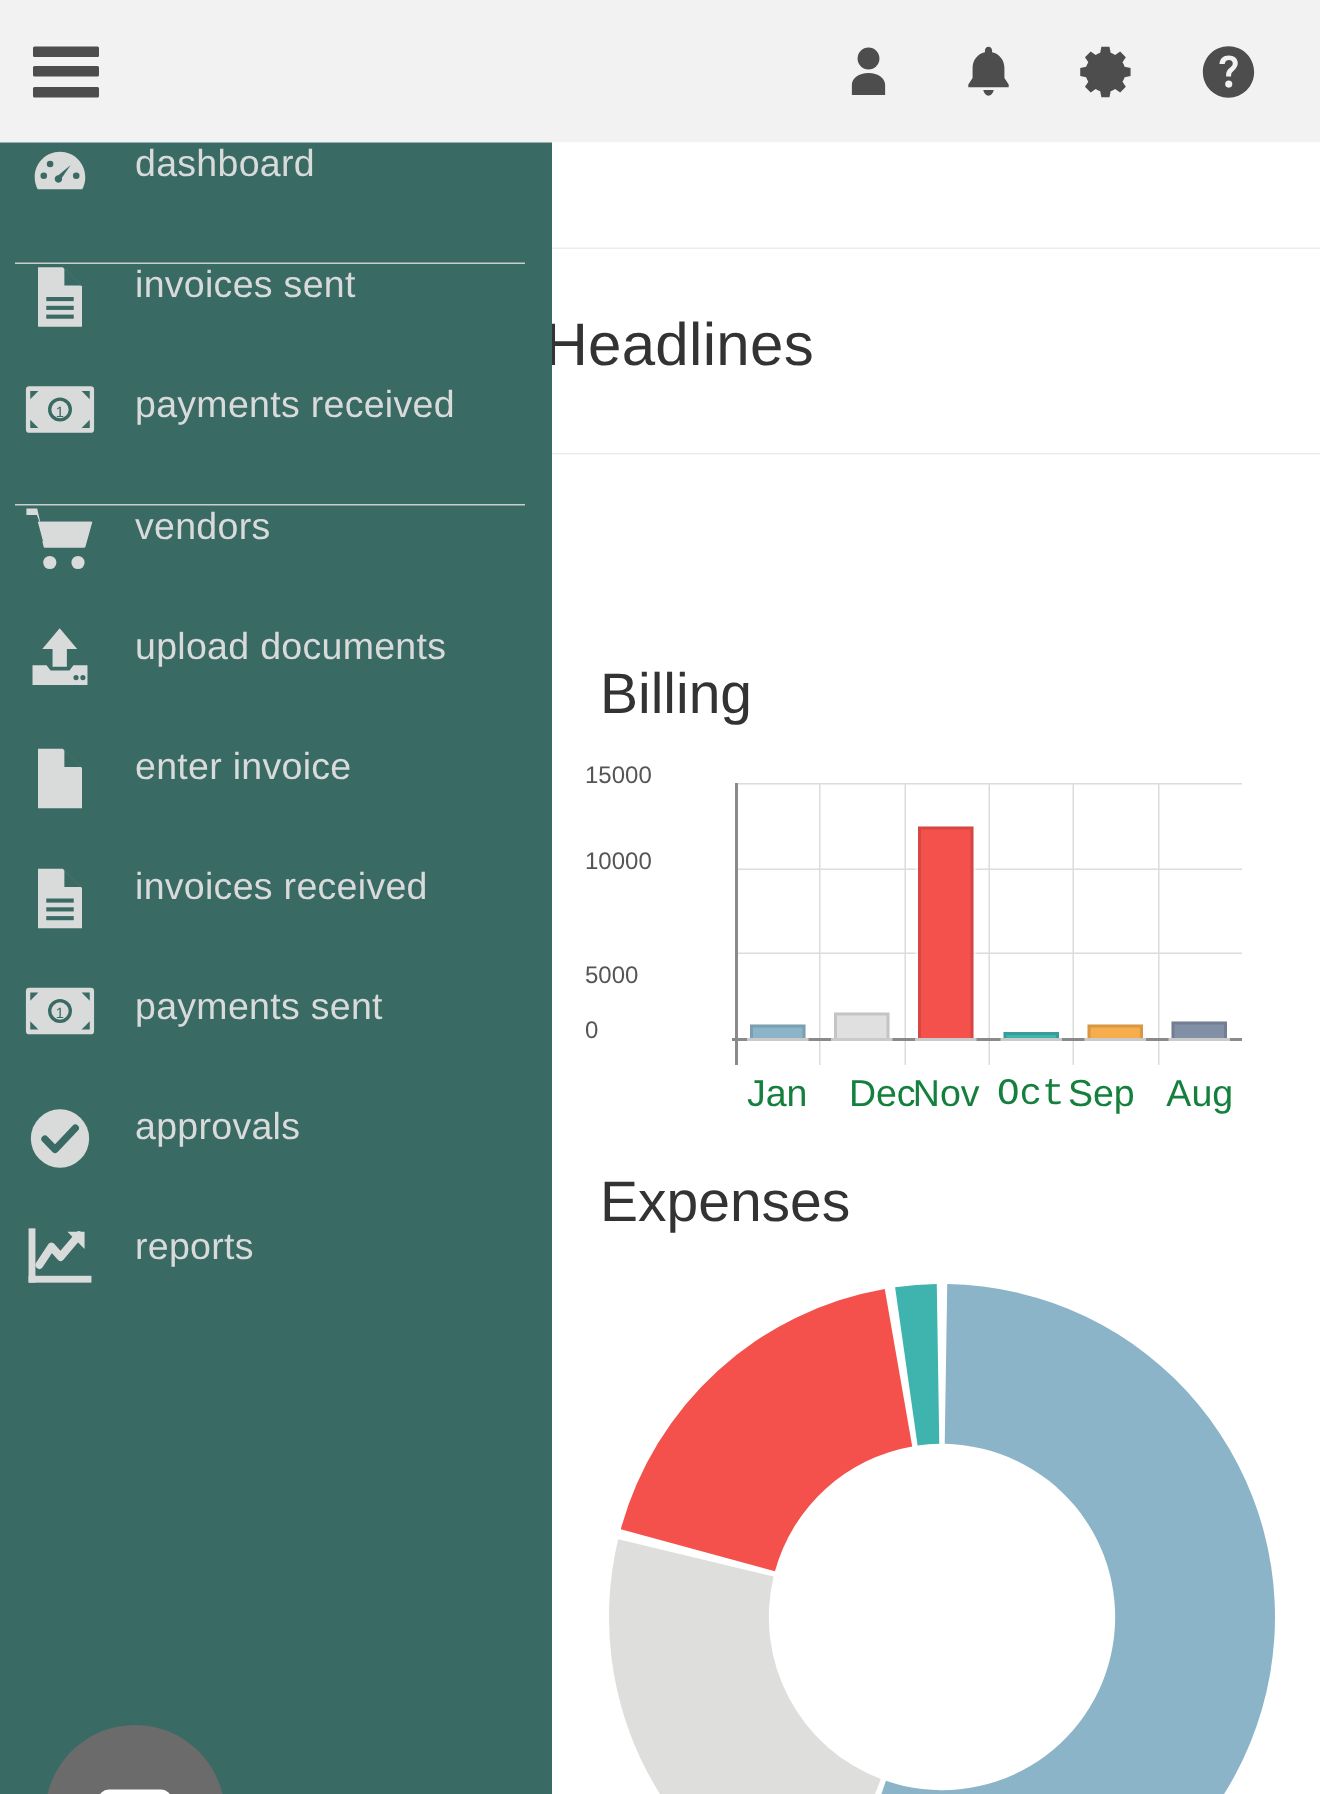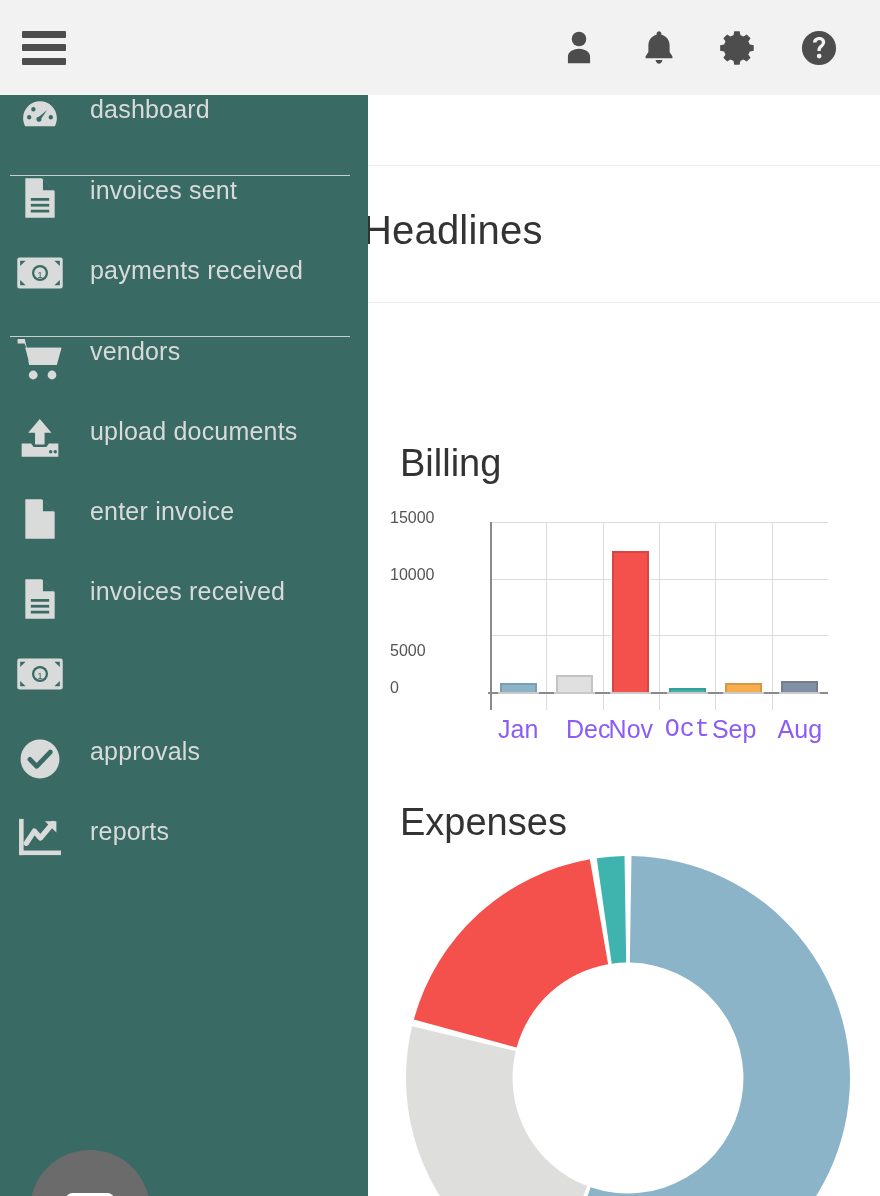--- a/index.html
+++ b/index.html
@@ -58,40 +58,40 @@
   .headline {
     position:absolute; left:368px; top:113px; width:512px;
     font-size:40px; color:#333; font-weight:400; letter-spacing:0.2px;
   }
   .headline span { position:relative; left:-98px; }
 
   .section-title {
     position:absolute; font-size:38px; color:#333; font-weight:400;
   }
   #billing-title { left:400px; top:347px;text-align:right; }
-  #expenses-title { left:400px; top:686px;margin-top:20px; }
+  #expenses-title { left:400px; top:686px; }
 
   
   .barchart { position:absolute; left:390px; top:410px; width:470px; height:235px; }
   .bc-ylabel {
     position:absolute; right:0; width:80px; text-align:left;
     font-size:16px; color:#555; transform:translateY(-13px);
   }
   .bc-plot { position:absolute; left:100px; top:17px; width:338px; height:170px; }
   .bc-gridline { position:absolute; left:0; width:338px; height:1px; background:#dcdcdc; }
   .bc-axis-v { position:absolute; left:0; top:0; width:2px; height:188px; background:#8a8a8a; }
   .bc-axis-h { position:absolute; left:-2px; top:170px; width:340px; height:2px; background:#8a8a8a; }
   .bc-colsep { position:absolute; top:0; width:1px; height:188px; background:#dcdcdc; }
   .bc-bar {
     position:absolute; bottom:0; border:2px solid rgba(0,0,0,0.12);
     border-bottom:none; box-shadow: 0 0 0 2px rgba(255,255,255,0.55);
   }
   .bc-xlabel {
     position:absolute; top:193px; text-align:center;
-    font-size:25px; color:#8b5cf6;
+    font-size:25px; color:#15803d;
   }
 
   
   .donut { position:absolute; left:406px; top:761px; width:444px; height:444px; }
   .donut svg { display:block; }
 </style>
 </head>
 <body>
 
 <div id="app">
@@ -283,20 +283,21 @@
               <rect x="0.8" y="0.8" width="28.4" height="19.4" rx="1.4"></rect>
               <circle cx="15" cy="10.5" r="5" fill="#3a6a64"></circle>
               <circle cx="15" cy="10.5" r="3.6"></circle>
               <text x="15" y="13.6" font-size="6.2" text-anchor="middle" fill="#3a6a64" font-family="Liberation Sans, sans-serif">1</text>
               <path d="M2.6 2.8h3.4L2.6 6.2z" fill="#3a6a64"></path>
               <path d="M27.4 2.8h-3.4l3.4 3.4z" fill="#3a6a64"></path>
               <path d="M2.6 18.2h3.4l-3.4-3.4z" fill="#3a6a64"></path>
               <path d="M27.4 18.2h-3.4l3.4-3.4z" fill="#3a6a64"></path>
             </svg>
           </span>
+          <span class="nav-label">payments sent</span>
         </div>
         <div class="nav-item">
           <span class="nav-icon">
             <svg width="44" height="44" viewBox="0 0 24 24">
               <circle cx="12" cy="12" r="10.6"></circle>
               <path d="M6.5 12.2 L10.2 16 L17.6 8.2" stroke="#3a6a64" stroke-width="2.6" fill="none" stroke-linecap="round" stroke-linejoin="round"></path>
             </svg>
           </span>
           <span class="nav-label">approvals</span>
         </div>

